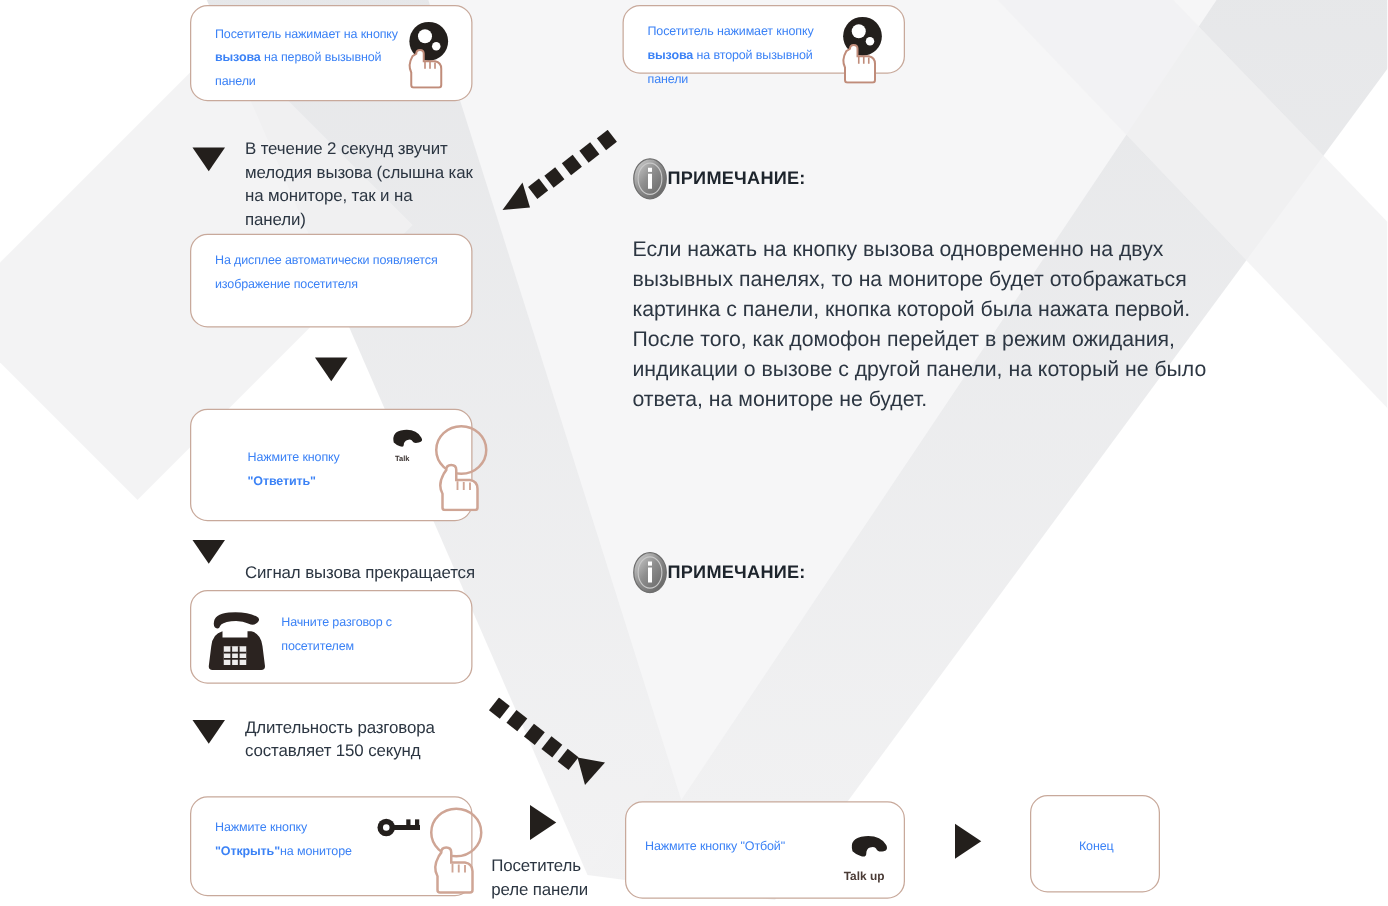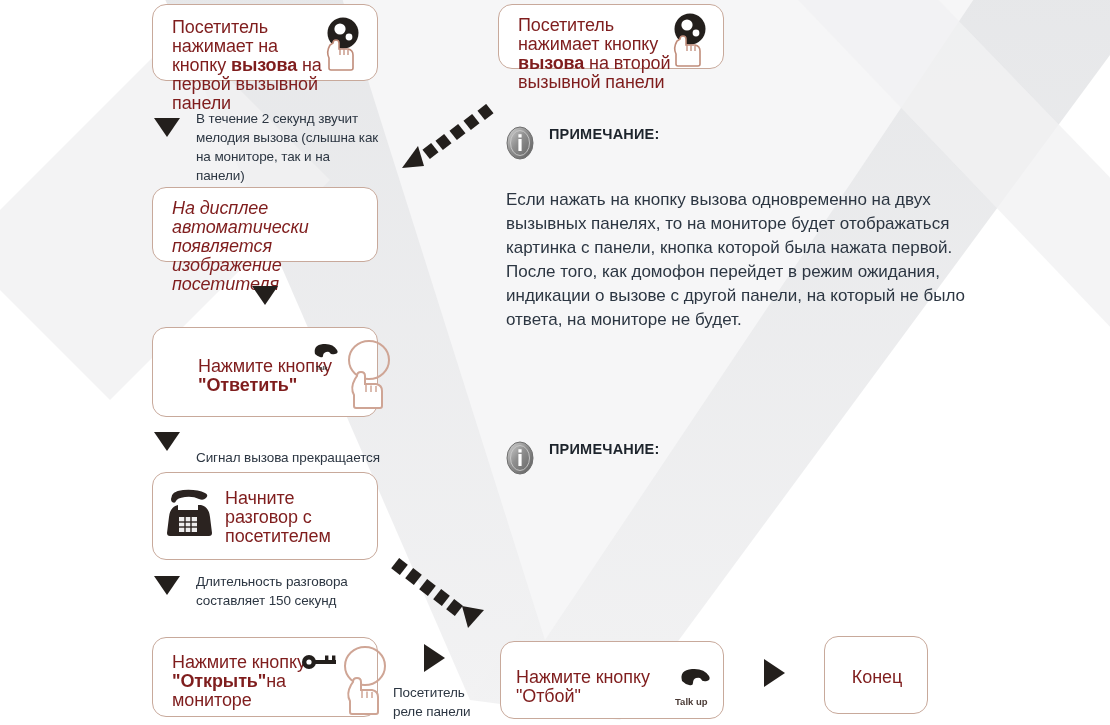--- a/index.html
+++ b/index.html
@@ -27,22 +27,22 @@
   
   .flowbox {
     position: absolute;
     background: #ffffff;
     border: 1.6px solid #c8a99b;
     border-radius: 14px;
     z-index: 3;
   }
   .flowbox .btxt {
     position: absolute;
-    color: #7f1d1d;
-    font-size: 18px;
+    color: #3b82f6;
+    font-size: 10px;
     line-height: 19px;
     letter-spacing: -0.1px;
   }
   .flowbox .btxt b { font-weight: bold; }
 
   
   .tri-down {
     position: absolute;
     width: 0; height: 0;
     border-left: 13px solid transparent;
@@ -66,21 +66,22 @@
     font-size: 13.5px;
     line-height: 19px;
     z-index: 3;
     letter-spacing: -0.1px;
   }
 
   
   .note-wrap { position: absolute; z-index: 3; }
   .note-head {
     display: flex;
-    gap: 15px;
+    align-items: center;
+    gap: 0;
   }
   .note-title {
     font-size: 14.5px;
     font-weight: bold;
     color: #1d242c;
     letter-spacing: 0.2px;
   }
   .note-body {
     color: #2c3642;
     font-size: 17px;
@@ -138,21 +139,21 @@
 
     <svg class="ic" style="left:165px; top:10px; width:50px; height:56px;" viewBox="0 0 50 56">
       <circle cx="25" cy="18" r="15.5" fill="#231f1c"></circle>
       <circle cx="22" cy="14" r="5.6" fill="#ffffff"></circle>
       <circle cx="31" cy="22" r="3.4" fill="#ffffff"></circle>
       <path d="M12 30 q-4 7 -1 13 l0 10 q0 2 2 2 l20 0 q2 0 2 -2 l0 -13 q0 -5 -5 -6 l-9 0 l0 -6 q0 -3 -3 -3 q-3 0 -3 3 z" fill="#ffffff" stroke="#c08c7a" stroke-width="1.6"></path>
       <path d="M22 34 l0 6 M26 34.5 l0 5.5 M30 35 l0 5" stroke="#c08c7a" stroke-width="1.3" fill="none"></path>
     </svg>
   </div>
 
-  <div class="flowbox" style="left:498px; top:4px; width:226px; height:65px;">
+  <div class="flowbox" style="left:498px; top:4px; width:226px; height:55px;">
     <div class="btxt" style="left:19px; top:11px; width:155px;">
       <span>Посетитель нажимает кнопку </span><b>вызова</b><span> на второй вызывной панели</span>
     </div>
     <svg class="ic" style="left:166px; top:6px; width:50px; height:56px;" viewBox="0 0 50 56">
       <circle cx="25" cy="18" r="15.5" fill="#231f1c"></circle>
       <circle cx="22" cy="14" r="5.6" fill="#ffffff"></circle>
       <circle cx="31" cy="22" r="3.4" fill="#ffffff"></circle>
       <path d="M12 30 q-4 7 -1 13 l0 10 q0 2 2 2 l20 0 q2 0 2 -2 l0 -13 q0 -5 -5 -6 l-9 0 l0 -6 q0 -3 -3 -3 q-3 0 -3 3 z" fill="#ffffff" stroke="#c08c7a" stroke-width="1.6"></path>
       <path d="M22 34 l0 6 M26 34.5 l0 5.5 M30 35 l0 5" stroke="#c08c7a" stroke-width="1.3" fill="none"></path>
     </svg>
@@ -185,21 +186,21 @@
         <ellipse cx="14" cy="17" rx="13" ry="16" fill="url(#ig1)" stroke="#6e6e6e" stroke-width="1"></ellipse>
         <ellipse cx="14" cy="17" rx="9.5" ry="12.5" fill="none" stroke="#c9c9c9" stroke-width="0.9"></ellipse>
         <rect x="12.4" y="13" width="3.2" height="12" fill="#ffffff"></rect>
         <rect x="12.4" y="8.2" width="3.2" height="3.3" fill="#ffffff"></rect>
       </svg>
       <div class="note-title">ПРИМЕЧАНИЕ:</div>
     </div>
     <div class="note-body">Если нажать на кнопку вызова одновременно на двух вызывных панелях, то на мониторе будет отображаться картинка с панели, кнопка которой была нажата первой. После того, как домофон перейдет в режим ожидания, индикации о вызове с другой панели, на который не было ответа, на мониторе не будет.</div>
   </div>
 
-  <div class="flowbox" style="left:152px; top:187px; width:226px; height:75px;font-style:italic;">
+  <div class="flowbox" style="left:152px; top:187px; width:226px; height:75px;">
     <div class="btxt" style="left:19px; top:11px; width:180px;">На дисплее автоматически появляется изображение посетителя</div>
   </div>
 
   <div class="tri-down" style="left:252px; top:286px;"></div>
 
   <div class="flowbox" style="left:152px; top:327px; width:226px; height:90px;">
     <div class="btxt" style="left:45px; top:29px; width:135px;">
       <span>Нажмите кнопку </span><br>
       <b>"Ответить"</b>
     </div>
@@ -212,21 +213,21 @@
     <svg class="ic" style="left:188px; top:9px; width:56px; height:72px;" viewBox="0 0 56 72">
       <ellipse cx="28" cy="23" rx="20" ry="19" fill="none" stroke="#cfa595" stroke-width="2"></ellipse>
       <path d="M14 42 q-5 9 -1 16 l0 11 q0 2 2 2 l24 0 q2 0 2 -2 l0 -15 q0 -6 -6 -7 l-11 0 l0 -8 q0 -4 -4 -4 q-4 0 -4 4 z" fill="#ffffff" stroke="#cfa595" stroke-width="2"></path>
       <path d="M25 48 l0 7 M30 48.5 l0 6.5 M35 49 l0 6" stroke="#cfa595" stroke-width="1.5" fill="none"></path>
     </svg>
   </div>
 
   <div class="tri-down" style="left:154px; top:432px;"></div>
   <div class="caption" style="left:196px; top:432px; width:210px;margin-top:16px;">Сигнал вызова прекращается</div>
 
-  <div class="flowbox" style="left:152px; top:472px; width:226px; height:88px;">
+  <div class="flowbox" style="left:152px; top:472px; width:226px; height:75px;">
     <svg class="ic" style="left:8px; top:6px; width:58px; height:60px;" viewBox="0 0 58 60">
 
       <path d="M10 20 q0 -8 12 -9 q14 -1 22 3 q4 2 1 5 q-3 3 -7 1 q-6 -3 -14 -2 q-8 1 -9 4 q-1 3 -4 1 q-1 -1 -1 -3 z" fill="#2b2320"></path>
 
       <path d="M14 26 l3 0 l0 5 l20 0 l0 -5 l3 0 q8 2 9 12 l2 16 q0 3 -3 3 l-39 0 q-3 0 -3 -3 l2 -16 q1 -10 9 -12 z" fill="#2b2320"></path>
 
       <rect x="18" y="38" width="18" height="15" fill="#ffffff" opacity="0.92"></rect>
       <g stroke="#2b2320" stroke-width="1.4">
         <line x1="24" y1="38" x2="24" y2="53"></line>
         <line x1="30" y1="38" x2="30" y2="53"></line>

